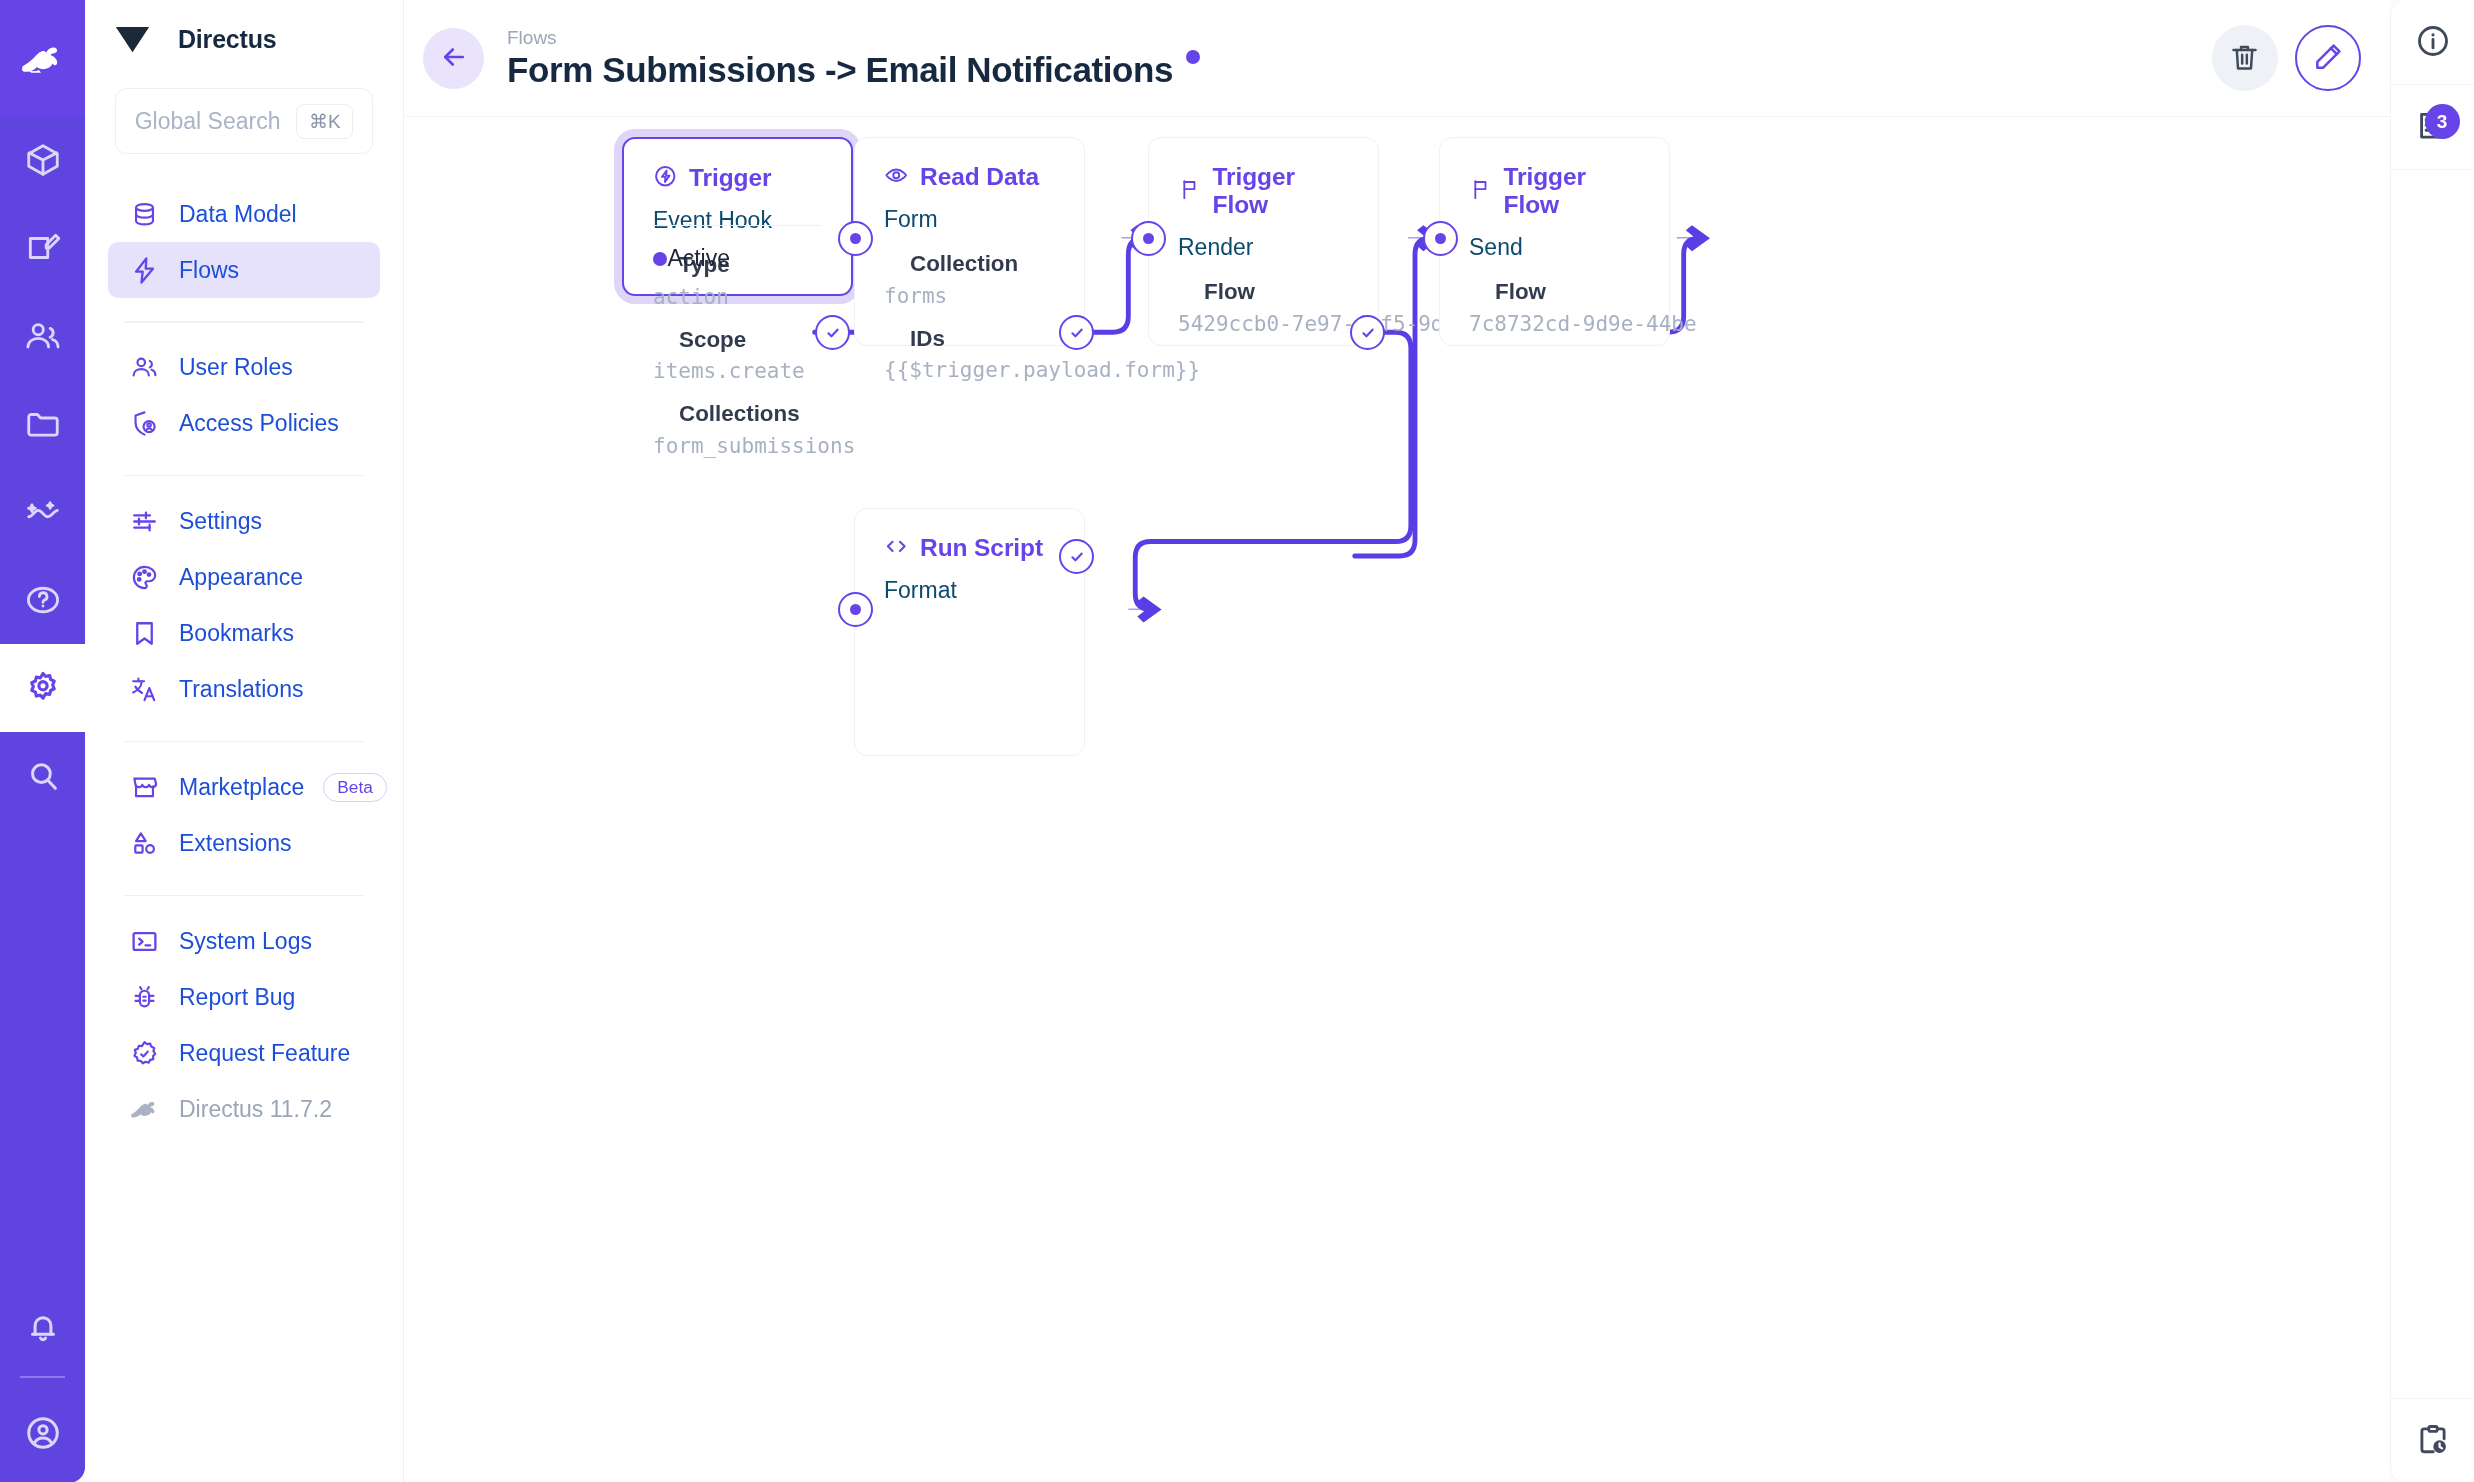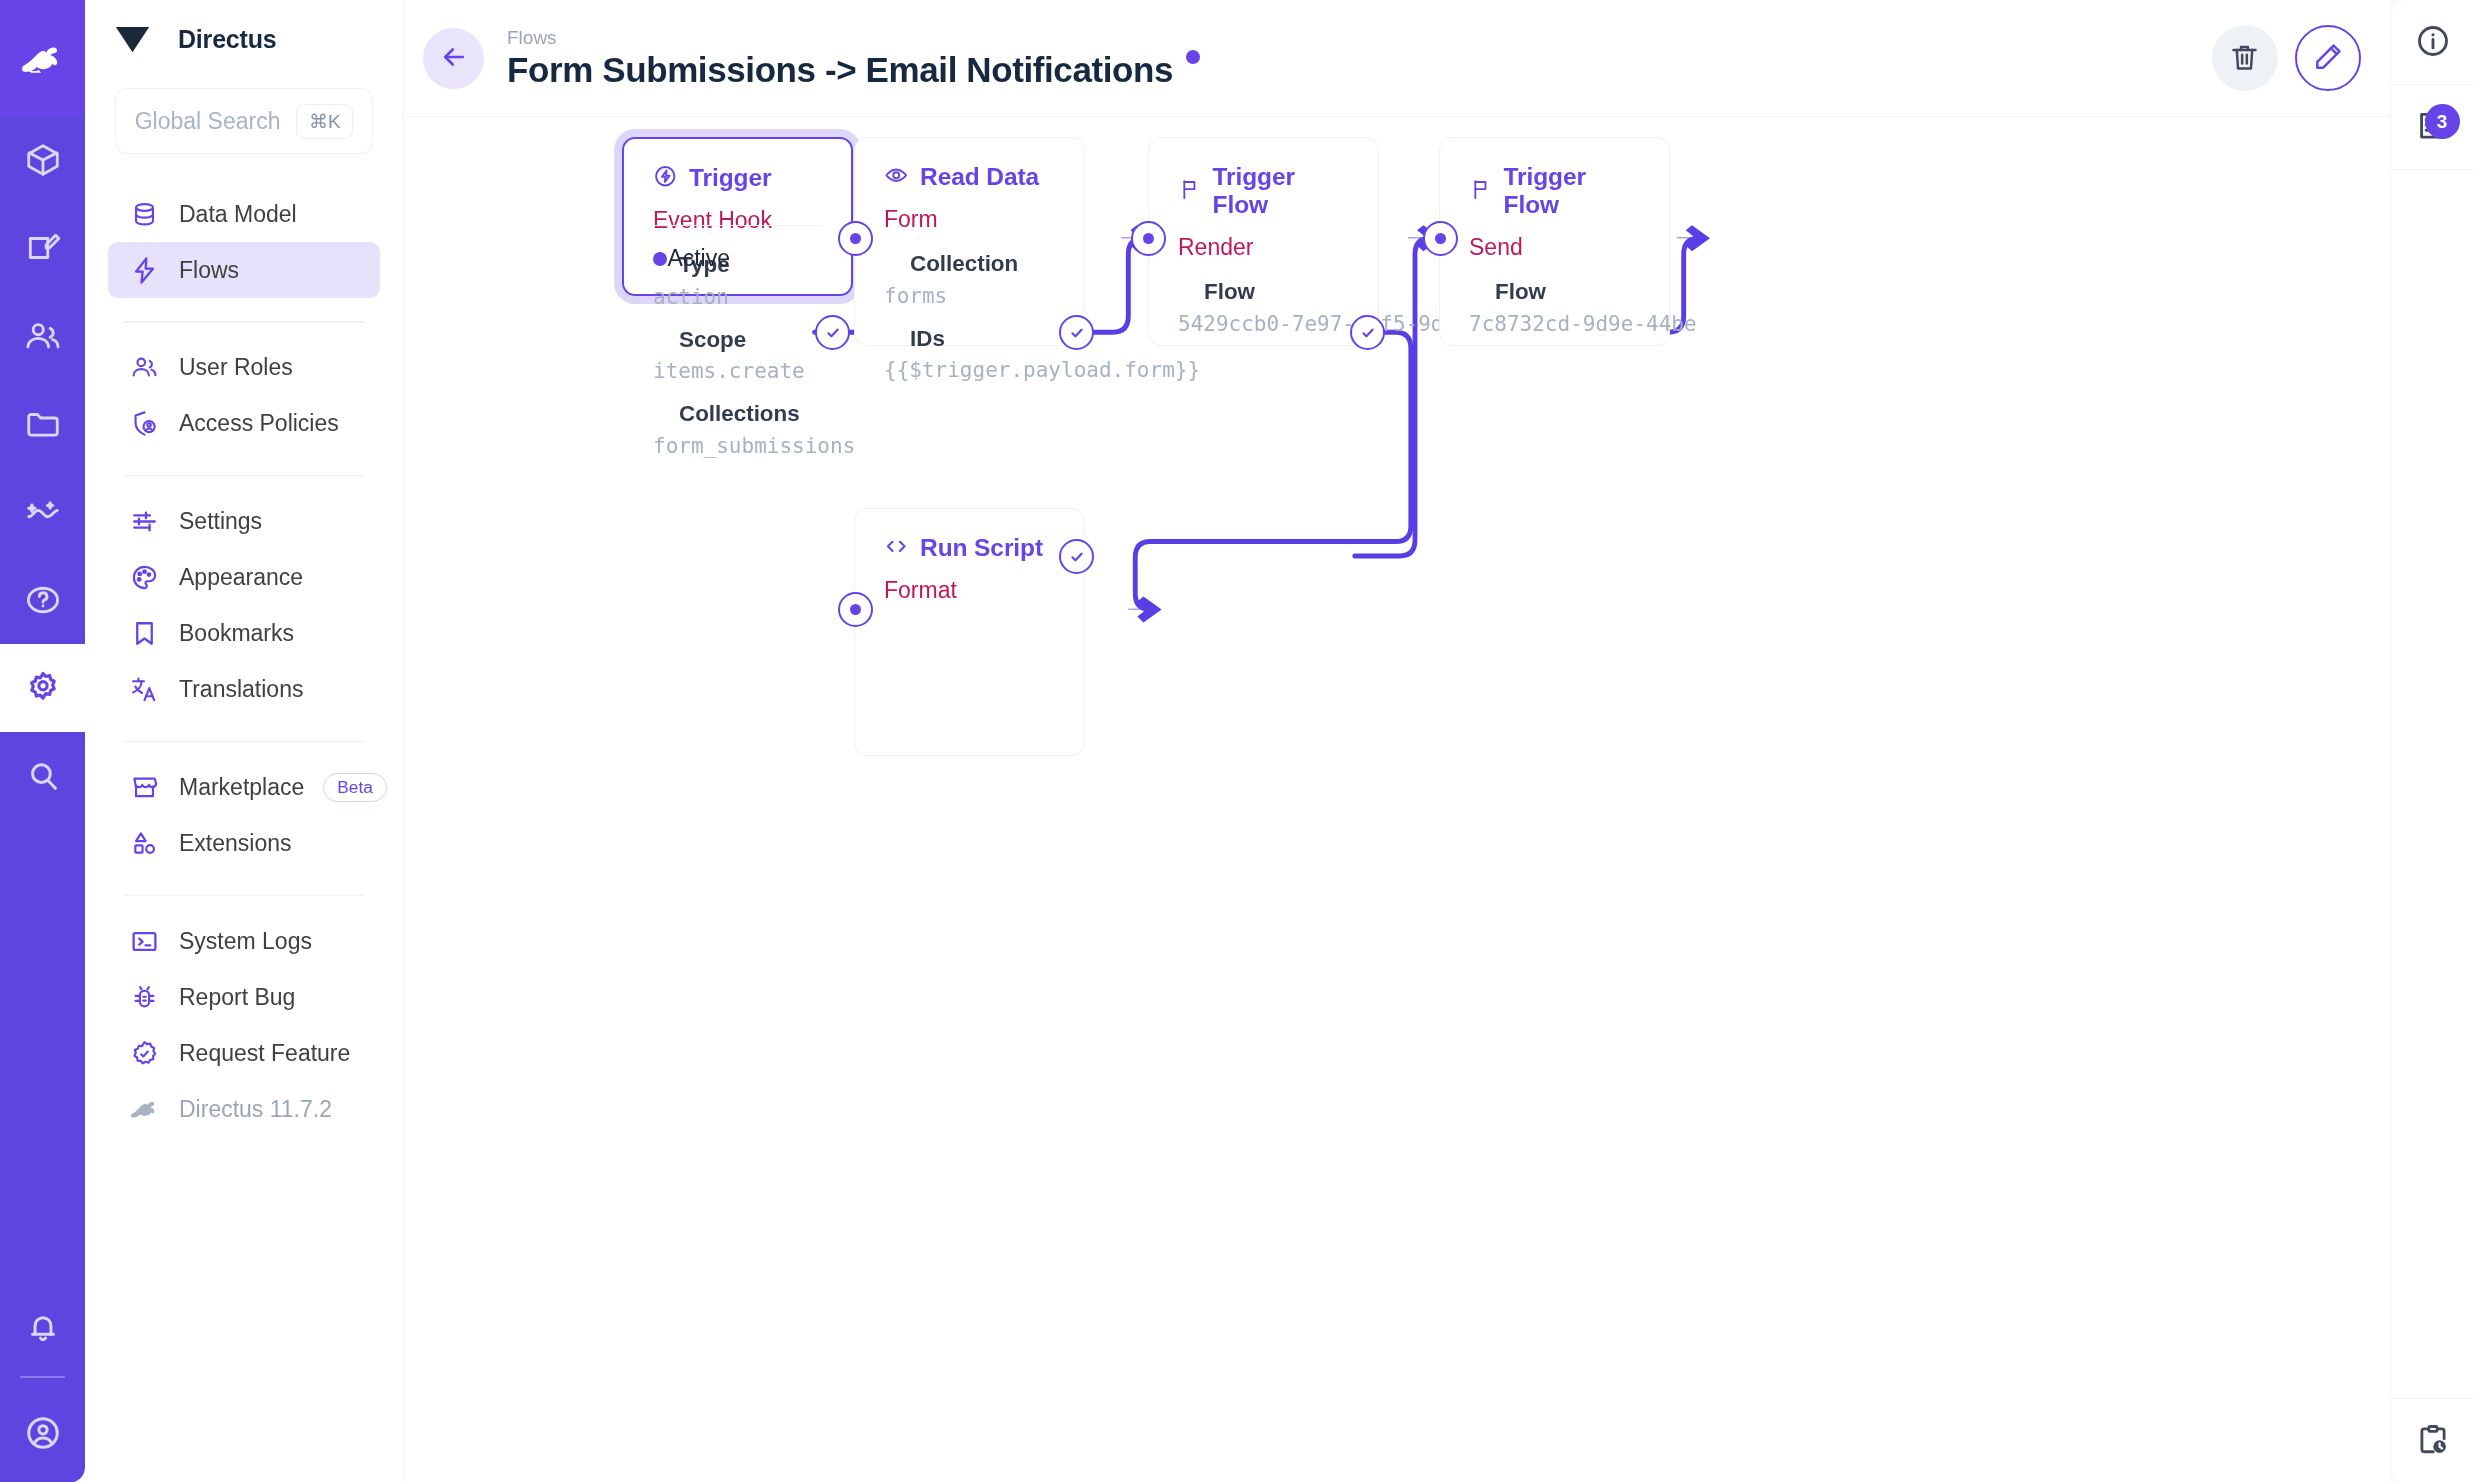--- a/index.html
+++ b/index.html
@@ -67,21 +67,21 @@
   }
   .nav-sections { padding: 32px 23px 0 23px; }
   .nav-group { padding-bottom: 16px; }
   .nav-sep { height: 1.4px; background: #f0f1f4; margin: 7.2px 16px 17.3px 16px; }
   .nav-item {
     height: 56px; display: flex; align-items: center; gap: 19px;
     padding: 0 20px; border-radius: 10px; cursor: pointer;
     position: relative;
   }
   .nav-item.active { background: #e6e2fb; }
-  .nav-label { font-size: 23px; color: #404040; white-space: nowrap; }
+  .nav-label { font-size: 23px; color: #1d4ed8; white-space: nowrap; }
   .nav-item.muted .nav-label { color: #9aa5b6; }
   .nav-ico { width: 32px; height: 32px; display: flex; align-items: center; justify-content: center; flex: 0 0 32px; }
   .badge-beta {
     margin-left: auto; font-size: 17.3px; color: #6644e8;
     border: 1.4px solid #d5cdfa; border-radius: 14.4px; padding: 2.9px 13px;
   }
 
   
   .main {
     flex: 1 1 auto; height: 1483px; position: relative;
@@ -129,21 +129,21 @@
   .node.selected {
     border: 2.9px solid #6644e8;
     box-shadow: 0 0 0 8px #ddd6f9;
   }
   .node-head {
     display: flex; align-items: center; gap: 11.6px;
     padding: 24.5px 29px 0 29px;
   }
   .node-title { font-size: 24.5px; font-weight: 700; color: #6644e8; letter-spacing: -0.1px; }
   .node-body { padding: 11.6px 29px 0 29px; }
-  .node-sub { font-size: 23px; color: #be185d; line-height: 1.5; }
+  .node-sub { font-size: 23px; color: #0c4a6e; line-height: 1.5; }
   .field-key { font-size: 22.4px; font-weight: 700; color: #333c4f; margin-top: 11.6px; line-height: 1.45; margin-left: 26px; }
   .field-val {
     font-family: "DejaVu Sans Mono", "Liberation Mono", monospace;
     font-size: 21px; color: #a7b1c2; line-height: 1.45; white-space: nowrap;
   }
   .node-footer {
     position: absolute; left: 29px; right: 29px; bottom: 21.7px;
   }
   .node-foot-sep { height: 1.4px; background: #f0f1f4; margin-bottom: 19px; }
   .status-row { display: flex; align-items: center; }

